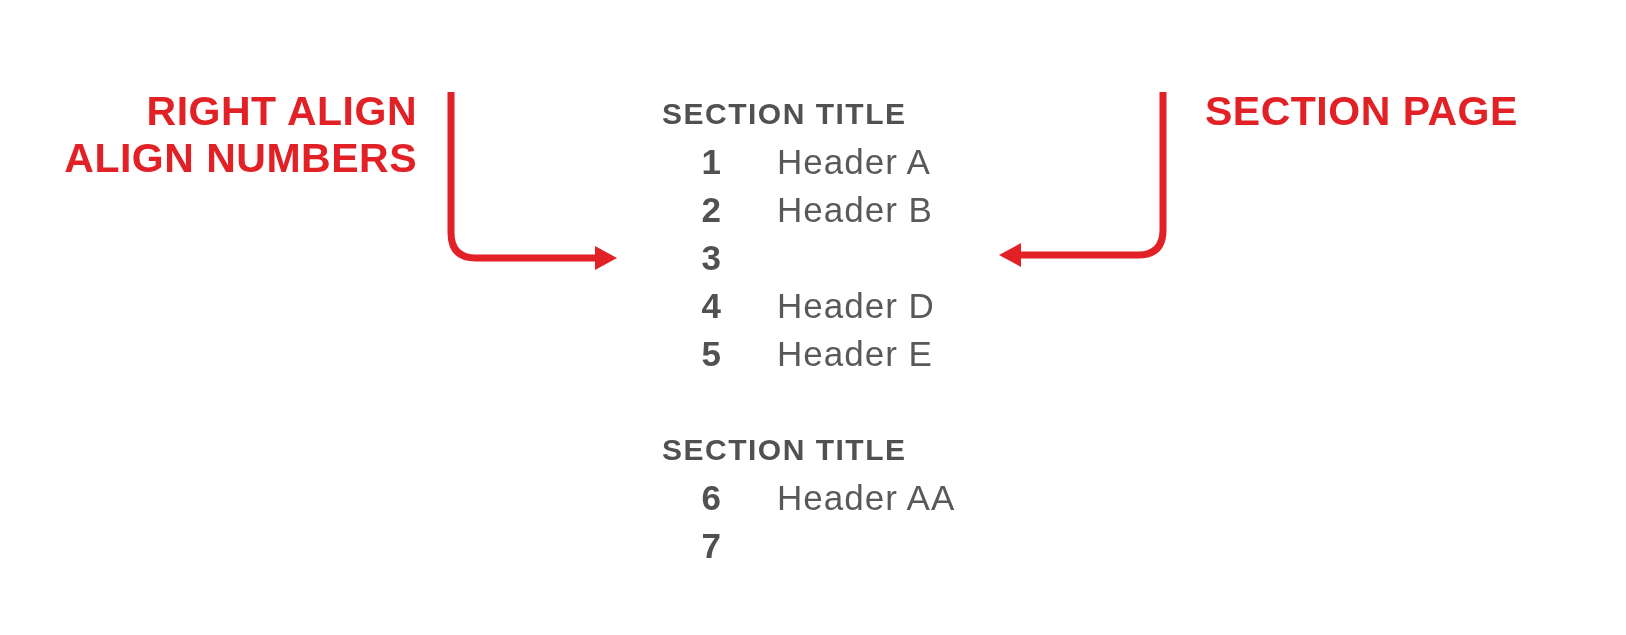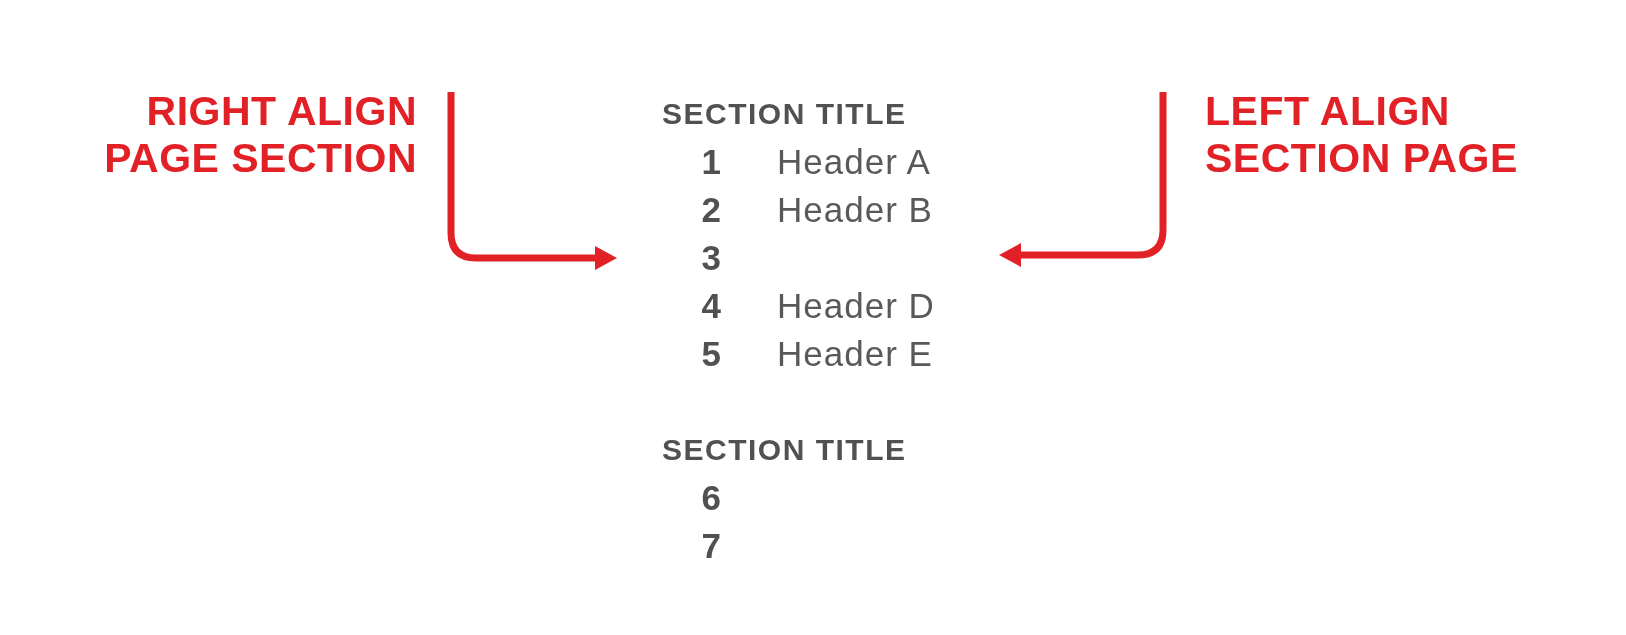--- a/index.html
+++ b/index.html
@@ -103,25 +103,24 @@
       <polygon points="595,246 595,270 617,258"></polygon>
     </g>
     <g>
       <path d="M1163 92 L1163 230 Q1163 255 1138 255 L1021 255"></path>
       <polygon points="1021,243 1021,267 999,255"></polygon>
     </g>
   </svg>
 
   <div class="anno-label anno-left">
     <div>RIGHT ALIGN</div>
-    <div>PAGE SECTION</div>
+    <div>ALIGN NUMBERS</div>
   </div>
 
   <div class="anno-label anno-right">
-    <div>LEFT ALIGN</div>
     <div>SECTION PAGE</div>
   </div>
 
   <div class="toc">
 
     <div class="toc-title">SECTION TITLE</div>
 
     <div class="toc-row">
       <span class="num">1</span>
       <span class="hdr">Header A</span>
@@ -141,19 +140,20 @@
       <span class="num">5</span>
       <span class="hdr">Header E</span>
     </div>
 
     <div class="toc-spacer"></div>
 
     <div class="toc-title">SECTION TITLE</div>
 
     <div class="toc-row">
       <span class="num">6</span>
+      <span class="hdr">Header AA</span>
     </div>
     <div class="toc-row">
       <span class="num">7</span>
     </div>
 
   </div>
 </div>
 
 </body></html>

